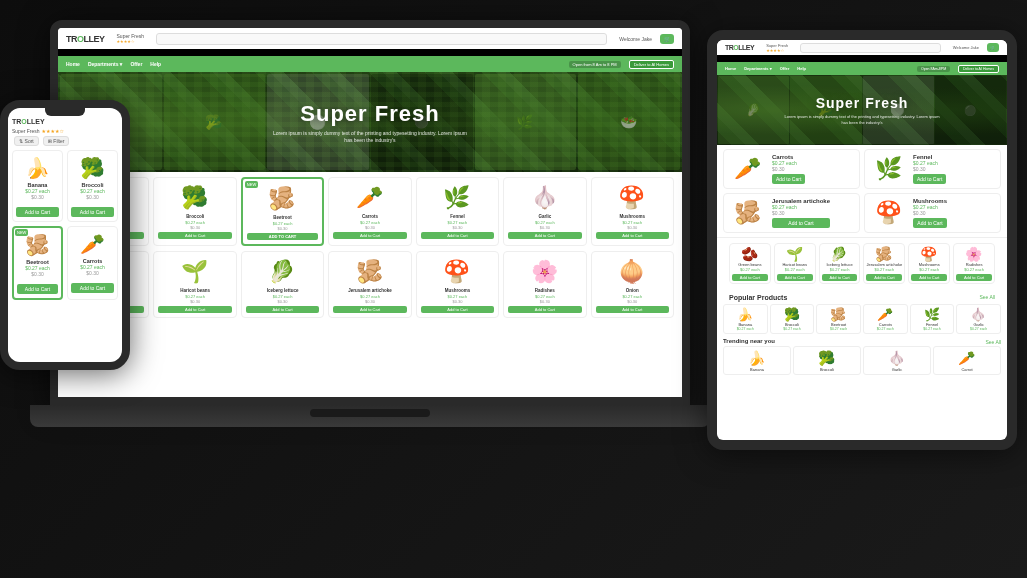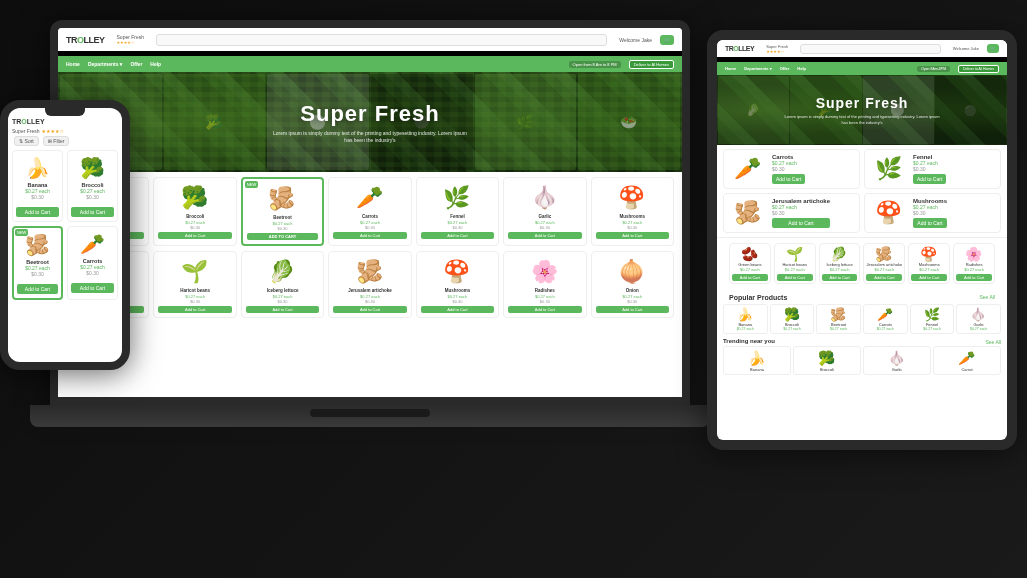--- a/index.html
+++ b/index.html
@@ -128,21 +128,21 @@
       position: relative;
     }
 
     
     .trolley-header {
       background: #fff;
       height: 28px;
       display: flex;
       align-items: center;
       padding: 0 8px;
-      border-bottom: 5px solid #000000;
+      border-bottom: 7px solid #000000;
       gap: 8px;
     }
 
     .trolley-logo {
       font-size: 9px;
       font-weight: 900;
       color: #333;
       letter-spacing: -0.5px;
     }
     .trolley-logo span {

